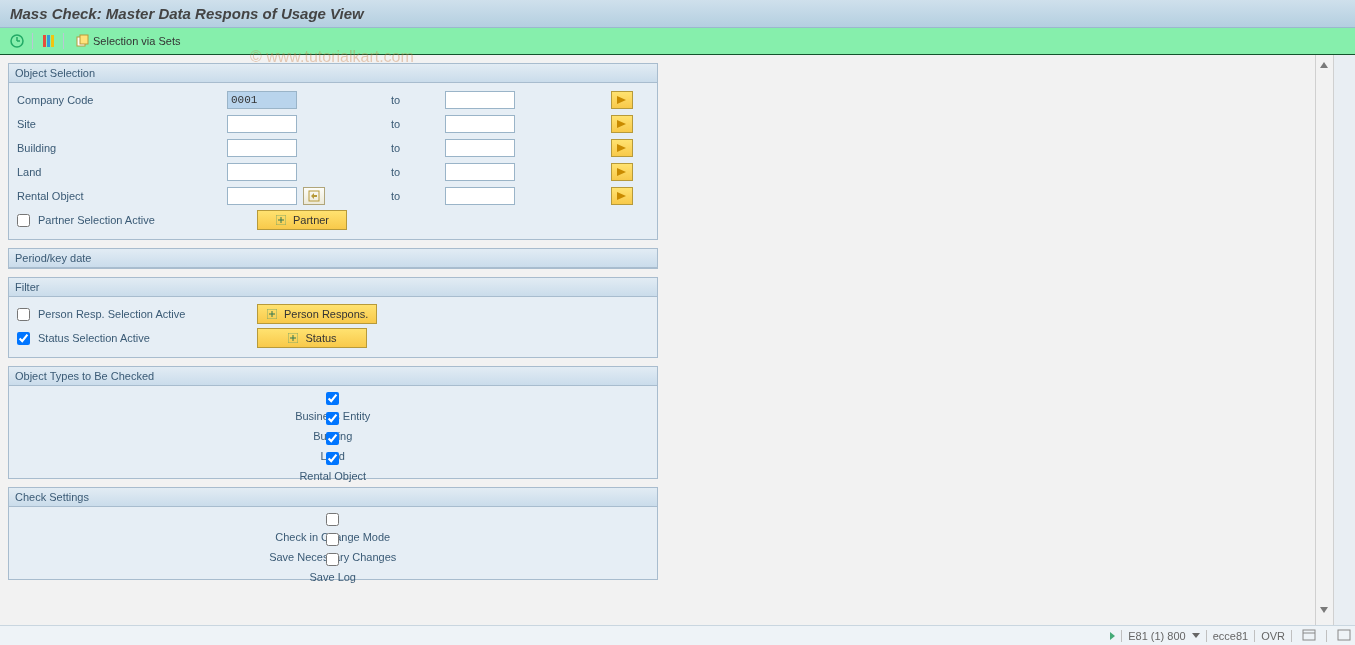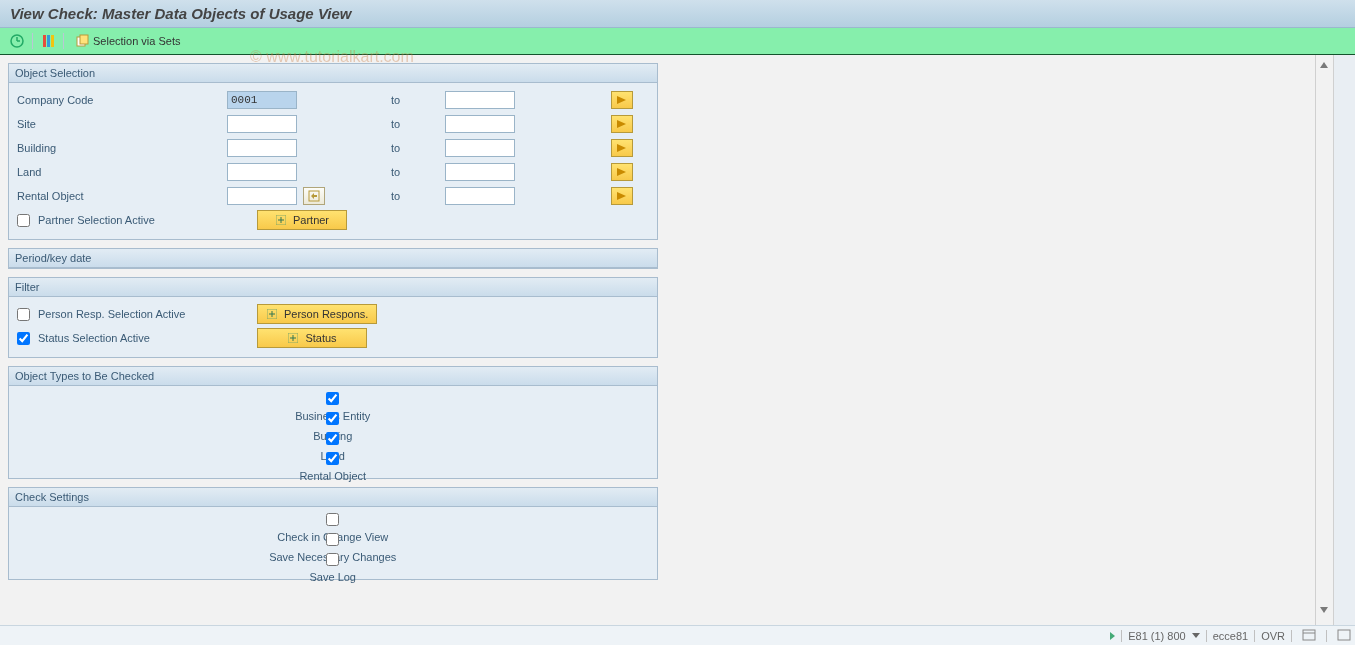--- a/index.html
+++ b/index.html
@@ -216,21 +216,21 @@
       letter-spacing:1px;
     }
     .tri { display:inline-block;width:0;height:0;border-left:4px solid transparent;border-right:4px solid transparent;}
     .tri.down{border-top:5px solid #666;}
     .tri.right{border-top:4px solid transparent;border-bottom:4px solid transparent;border-left:5px solid #4a7; border-right:none;}
   </style>
 </head>
 <body>
 
 <div class="title-bar">
-  <span>View Check: Master Data Objects of Usage View</span>
+  <span>Mass Check: Master Data Respons of Usage View</span>
 </div>
 
 <div class="toolbar">
   <span class="tb-icon">
     <svg width="16" height="16" viewBox="0 0 16 16">
         <circle cx="8" cy="8" r="6" fill="none" stroke="#2a6" stroke-width="1.5"></circle>
         <line x1="8" y1="8" x2="8" y2="4" stroke="#2a6" stroke-width="1.5"></line>
         <line x1="8" y1="8" x2="11" y2="8" stroke="#2a6" stroke-width="1.5"></line>
       </svg>
   </span>
@@ -407,21 +407,21 @@
           <span>Rental Object</span>
         </div>
       </div>
     </div>
 
     <div class="panel">
       <div class="panel-header">Check Settings</div>
       <div class="panel-body">
         <div class="check-row">
           <input type="checkbox" style="">
-          <span>Check in Change View</span>
+          <span>Check in Change Mode</span>
         </div>
         <div class="check-row">
           <input type="checkbox" style="">
           <span>Save Necessary Changes</span>
         </div>
         <div class="check-row">
           <input type="checkbox" style="">
           <span>Save Log</span>
         </div>
       </div>

